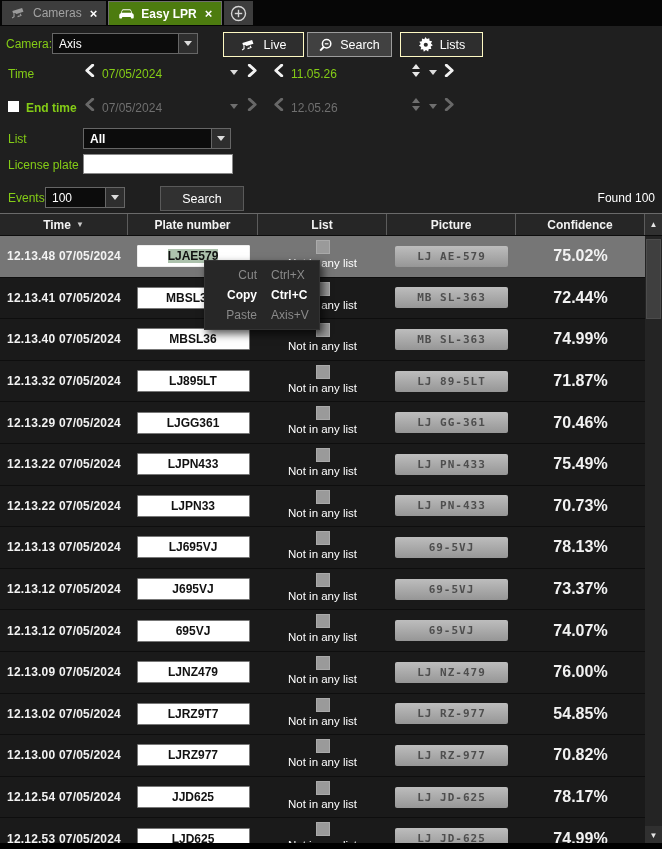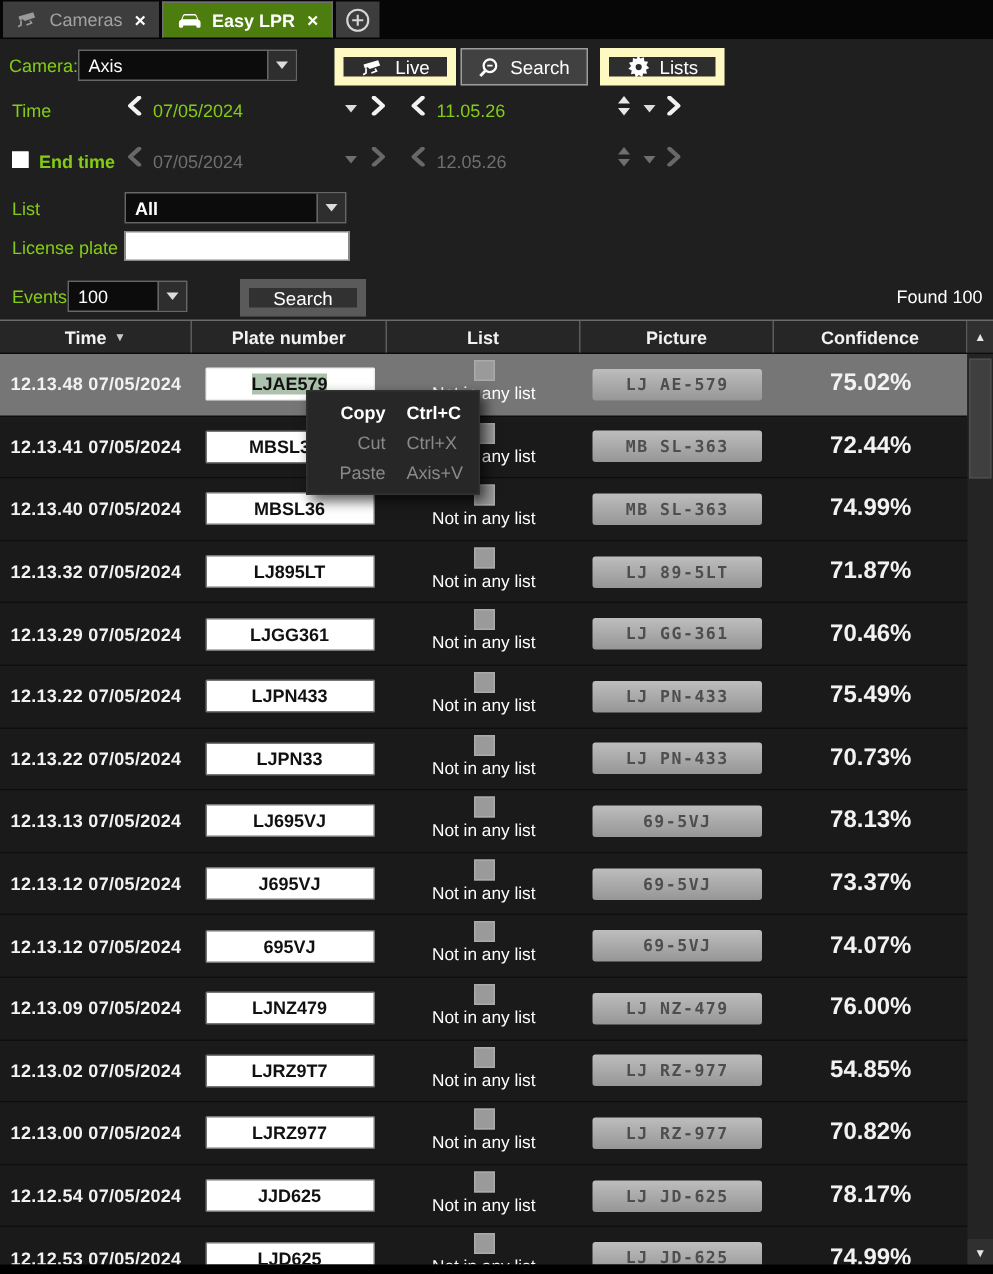--- a/index.html
+++ b/index.html
@@ -17,21 +17,21 @@
   .icon { display:inline-flex; align-items:center; }
 
   
   .panel { position:absolute; top:26px; left:0; width:662px; height:187px; background:#1f1f1f; color:#eee; font-size:12px; }
   .lbl { position:absolute; color:#84cc16; }
   .dd { position:absolute; height:21px; background:#0c0c0c; border:1px solid #666; display:flex; align-items:center; color:#fff;justify-content:center; }
   .dd .dd-txt { flex:1; padding-left:6px; font-size:12px; }
   .dd .dd-btn { width:19px; height:100%; background:#2e2e2e; border-left:1px solid #666; display:flex; align-items:center; justify-content:center; }
   .caret-down { width:0; height:0; border-left:4px solid transparent; border-right:4px solid transparent; border-top:5px solid #dcdcdc; }
   .caret-down.dim { border-top-color:#6f6f6f; }
-  .btn { position:absolute; height:25px; background:#2e2e2e; border:6px solid #fef9c3; color:#fff; display:flex; align-items:center; justify-content:center; gap:7px; font-size:12.5px; }
+  .btn { position:absolute; height:25px; background:#2e2e2e; border:1px solid #fef9c3; color:#fff; display:flex; align-items:center; justify-content:center; gap:7px; font-size:12.5px; }
   .btn.sel { background:#414141; border:1px solid #9c9c9c; }
   .chev { color:#f2f2f2; }
   .chev.dim { color:#686868; }
   .ctl { position:absolute; display:flex; align-items:center; }
   .dis { color:#6f6f6f !important; }
   .spinner { display:flex; flex-direction:column; gap:3px; align-items:center; }
   .tri-up { width:0; height:0; border-left:4px solid transparent; border-right:4px solid transparent; border-bottom:5px solid #e8e8e8; }
   .tri-dn { width:0; height:0; border-left:4px solid transparent; border-right:4px solid transparent; border-top:5px solid #e8e8e8; }
   .spinner.dim .tri-up { border-bottom-color:#6f6f6f; } .spinner.dim .tri-dn { border-top-color:#6f6f6f; }
   .whitebox { position:absolute; background:#fff; border:1px solid #888; }
@@ -518,28 +518,28 @@
 
     <div class="vscroll">
       <div class="sc-thumb"></div>
       <div class="sc-btn" style="bottom:0;">
           <span class="arrow-glyph">▼</span>
         </div>
     </div>
   </div>
 
   <div class="ctxmenu">
+    <div class="mi disabled">
+      <span class="mlabel">Cut</span>
+      <span class="mshort">Ctrl+X</span>
+    </div>
     <div class="mi enabled">
       <span class="mlabel">Copy</span>
       <span class="mshort">Ctrl+C</span>
     </div>
     <div class="mi disabled">
-      <span class="mlabel">Cut</span>
-      <span class="mshort">Ctrl+X</span>
-    </div>
-    <div class="mi disabled">
       <span class="mlabel">Paste</span>
       <span class="mshort">Axis+V</span>
     </div>
   </div>
 
   <div class="bottombar"></div>
 </div>
 
 </body></html>

